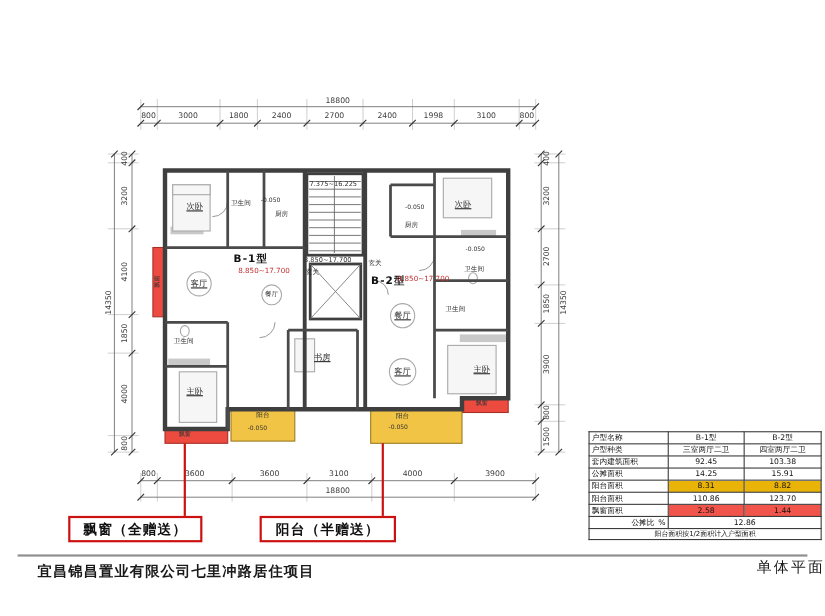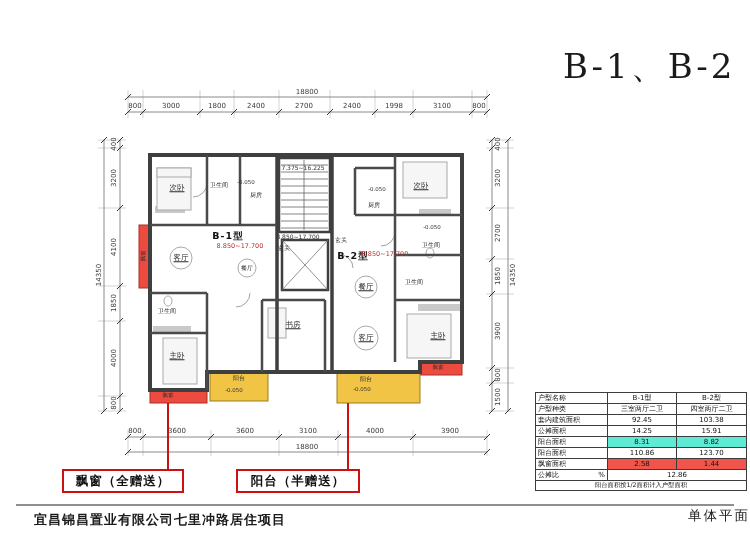--- a/index.html
+++ b/index.html
@@ -21,23 +21,23 @@
            font-weight:bold;font-size:12.5px;display:flex;align-items:center;justify-content:center;
            letter-spacing:1px;}
   .footer-rule{position:absolute;left:16px;top:504px;width:718px;height:2px;background:#8f8f8f;}
   .footer-project{position:absolute;left:34px;top:511px;font-size:13px;font-weight:600;color:#1a1a1a;letter-spacing:1px;}
   .footer-sheet{position:absolute;left:688px;top:507px;font-size:13.5px;color:#1a1a1a;letter-spacing:2px;}
   table.area{position:absolute;left:535px;top:392px;width:211px;border-collapse:collapse;
              font-size:7px;color:#111;background:#fff;table-layout:fixed;}
   table.area td{border:1px solid #3c3c3c;height:9px;padding:0 2px;text-align:center;overflow:hidden;}
   table.area td.lbl{text-align:left;}
   table.area col.c0{width:72px;} table.area col.c1{width:69px;} table.area col.c2{width:70px;}
-  .hl-y{background:#5eead4;}
+  .hl-y{background:#eab308;}
   .hl-r{background:#f0544a;}
-  .ratio-cell{display:flex;justify-content:space-between;align-items:center;}
+  .ratio-cell{display:flex;justify-content:space-between;align-items:center;margin-left:36px;}
   td.note{font-size:6.3px;}
 </style>
 </head>
 <body>
 
 <div class="sheet">
 
   <svg class="lines" width="750" height="560" viewBox="0 0 750 560">
 
     <path d="M128,90V118 M143,90V118 M200,90V118 M234,90V118 M279,90V118 M330,90V118 M375,90V118 M413,90V118 M472,90V118 M487,90V118
@@ -168,21 +168,20 @@
   <span class="t sm dv" style="left:144px;top:256px">飘窗</span>
   <span class="t sm" style="left:168px;top:396px">飘窗</span>
   <span class="t sm" style="left:438px;top:368px">飘窗</span>
 
   <span class="t sm" style="left:234px;top:391px">-0.050</span>
   <span class="t sm" style="left:362px;top:390px">-0.050</span>
   <span class="t sm" style="left:432px;top:228px">-0.050</span>
   <span class="t sm" style="left:377px;top:190px">-0.050</span>
   <span class="t sm" style="left:246px;top:183px">-0.050</span>
 
-  <div class="title">B-1、B-2</div>
 
   <div class="callout" style="left:236px;top:469px;width:120px">
     <span>阳台（半赠送）</span>
   </div>
   <div class="callout" style="left:62px;top:469px;width:118px">
     <span>飘窗（全赠送）</span>
   </div>
 
   <table class="area">
     <colgroup>

